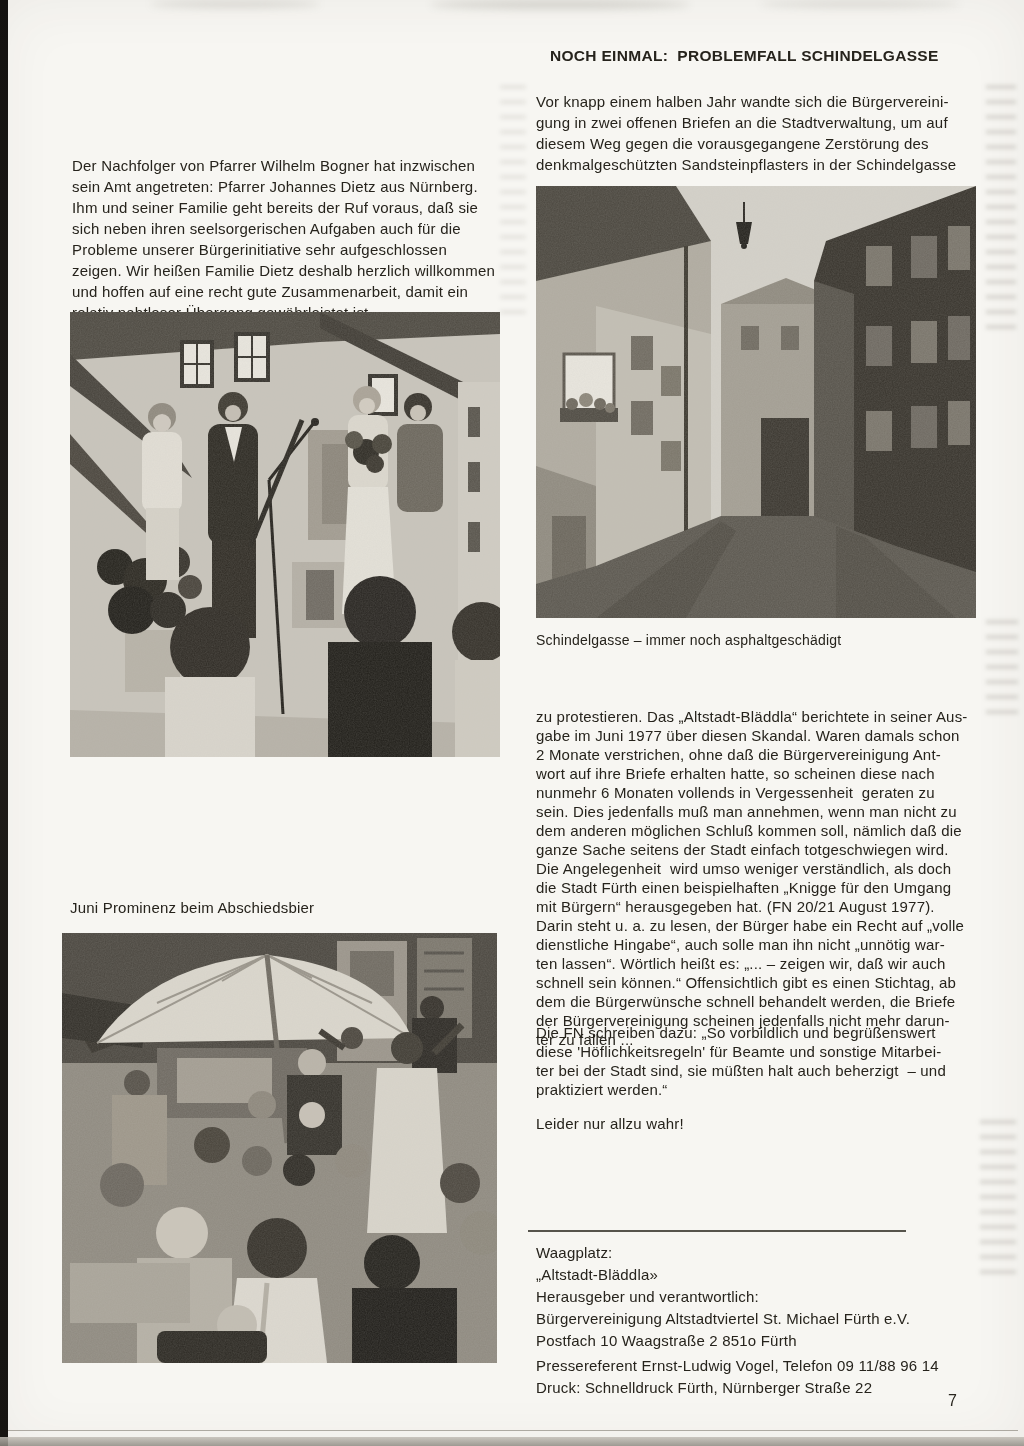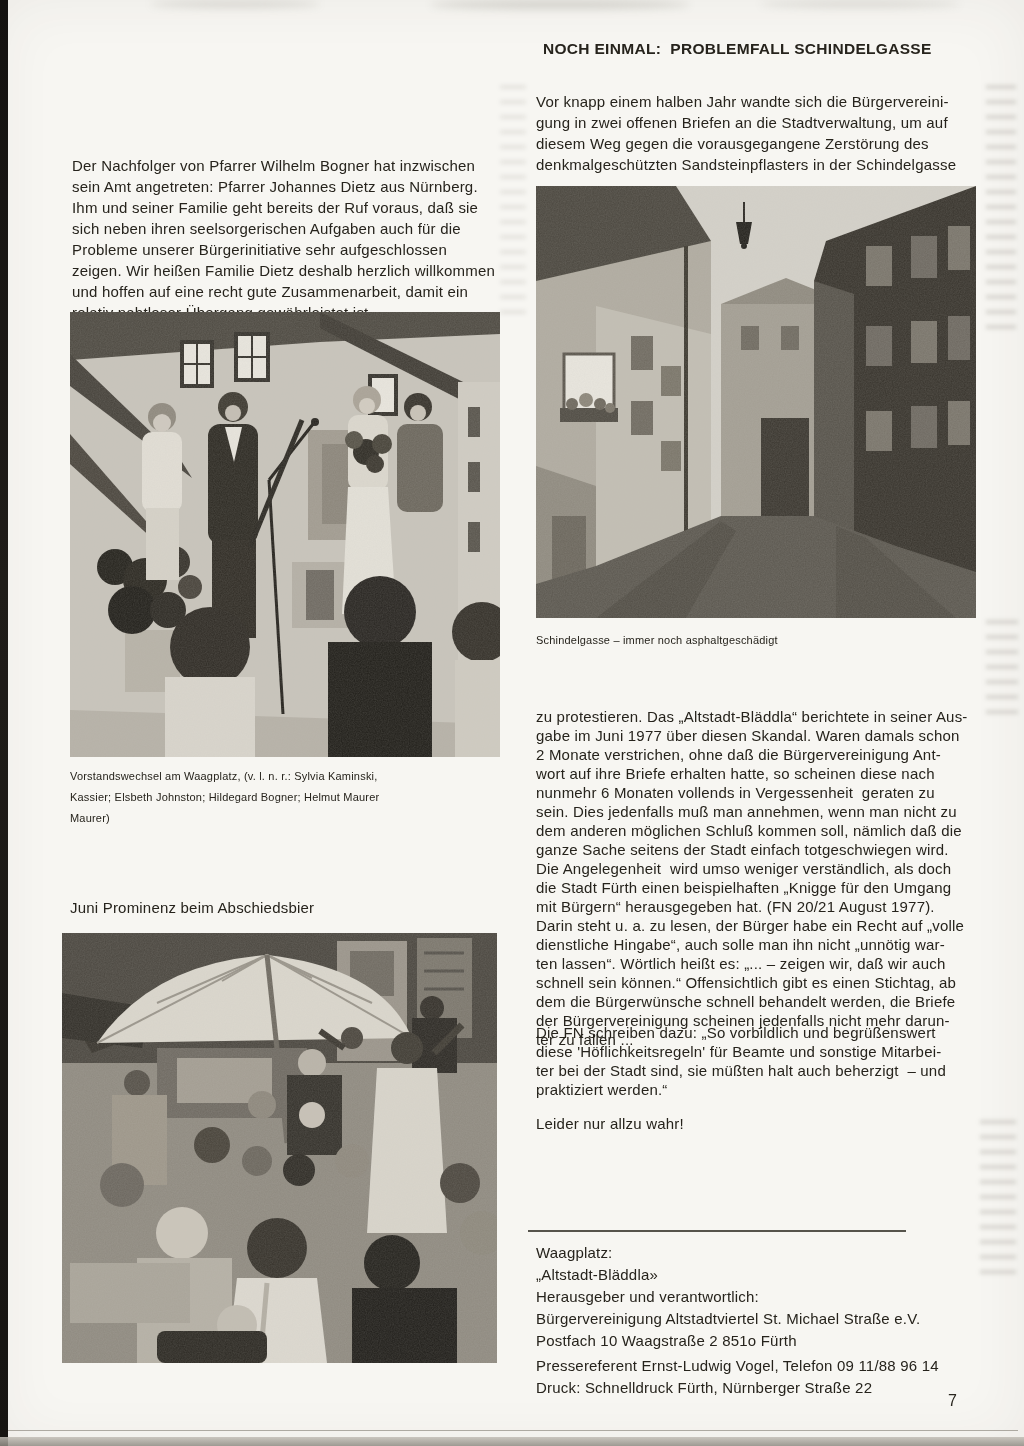--- a/index.html
+++ b/index.html
@@ -16,21 +16,21 @@
   }
   .txt{
     position:absolute;
     font-size:15px;line-height:21px;
     white-space:pre;letter-spacing:.2px;
     color:#26231c;
     filter:blur(.18px);
   }
   .txt.tight{line-height:19px;}
   .headline{font-weight:bold;letter-spacing:.3px;}
-  .caption{font-size:11px;}
+  .caption{font-size:14px;}
   .photo{position:absolute;margin:0;padding:0;line-height:0;}
   .photo svg{display:block;}
   .rule{position:absolute;height:0;border-top:2px solid #3a372f;opacity:.85;}
   .page-number{position:absolute;font-size:16px;color:#2a2720;}
   
   .edge-strip{position:absolute;left:0;top:0;width:8px;height:1446px;background:linear-gradient(180deg,#141210 0%,#201d19 40%,#171512 100%);}
   .bottom-line{position:absolute;left:8px;top:1430px;width:1010px;height:1px;background:#9b978e;opacity:.8;}
   .bottom-band{position:absolute;left:0;top:1437px;width:1024px;height:9px;background:linear-gradient(180deg,#c2beb6,#8f8b83);opacity:.85;}
   .smudge{position:absolute;background:#8d897f;filter:blur(4px);border-radius:50%;}
   .bleed{
@@ -145,23 +145,20 @@
         <rect x="95" y="365" width="90" height="80" fill="#d9d5cc"></rect>
         <circle cx="310" cy="300" r="36" fill="#272420"></circle>
         <rect x="258" y="330" width="104" height="115" fill="#1f1d18"></rect>
         <circle cx="412" cy="320" r="30" fill="#332f28"></circle>
         <rect x="385" y="348" width="45" height="97" fill="#cfcbc1"></rect>
       </g>
       <rect width="430" height="445" filter="url(#grain)"></rect>
     </svg>
   </figure>
 
-  <div class="txt caption" style="left:70px;top:766px">Vorstandswechsel am Waagplatz, (v. l. n. r.: Sylvia Kaminski,
-Kassier; Elsbeth Johnston; Hildegard Bogner; Helmut Maurer
-Maurer)</div>
 
   <div class="txt" style="left:70px;top:897px">Juni Prominenz beim Abschiedsbier</div>
 
   <figure class="photo" style="left:62px;top:933px" aria-label="Schwarzweißfoto: Menschenmenge unter großem Sonnenschirm beim Abschiedsbier">
     <svg viewBox="0 0 435 430" width="435" height="430">
       <rect width="435" height="430" fill="#8f8a80"></rect>
       <g>
         <rect width="435" height="130" fill="#4a463f"></rect>
         <rect x="275" y="8" width="70" height="120" fill="#9a948a"></rect>
         <rect x="288" y="18" width="44" height="45" fill="#6f6a61"></rect>
@@ -219,21 +216,21 @@
       </g>
       <g>
         <rect x="8" y="330" width="120" height="60" fill="#a9a499"></rect>
         <circle cx="175" cy="392" r="20" fill="#c2bdb2"></circle>
         <rect x="95" y="398" width="110" height="32" rx="8" fill="#2b2822"></rect>
       </g>
       <rect width="435" height="430" filter="url(#grain)"></rect>
     </svg>
   </figure>
 
-  <h2 class="txt headline" style="left:536px;top:31px;margin:7px;font-size:15.5px">NOCH EINMAL:  PROBLEMFALL SCHINDELGASSE</h2>
+  <h2 class="txt headline" style="left:536px;top:31px;margin:14px;font-size:15.5px">NOCH EINMAL:  PROBLEMFALL SCHINDELGASSE</h2>
 
   <p class="txt" style="left:536px;top:76px">Vor knapp einem halben Jahr wandte sich die Bürgervereini-
 gung in zwei offenen Briefen an die Stadtverwaltung, um auf
 diesem Weg gegen die vorausgegangene Zerstörung des
 denkmalgeschützten Sandsteinpflasters in der Schindelgasse</p>
 
   <figure class="photo" style="left:536px;top:186px" aria-label="Schwarzweißfoto: enge Altstadtgasse mit alten Häusern und asphaltierter Fahrbahn">
     <svg viewBox="0 0 440 432" width="440" height="432">
       <rect width="440" height="432" fill="#d4d1c9"></rect>
       <g>
@@ -320,21 +317,21 @@
 praktiziert werden.“</p>
 
   <div class="txt" style="left:536px;top:1113px">Leider nur allzu wahr!</div>
 
   <div class="rule" style="left:528px;top:1230px;width:378px"></div>
 
   <div>
     <div class="txt" style="left:536px;top:1242px;line-height:22px">Waagplatz:</div>
     <div class="txt" style="left:536px;top:1264px;line-height:22px">„Altstadt-Bläddla»</div>
     <div class="txt" style="left:536px;top:1286px;line-height:22px">Herausgeber und verantwortlich:</div>
-    <div class="txt" style="left:536px;top:1308px;line-height:22px">Bürgervereinigung Altstadtviertel St. Michael Straße e.V.</div>
+    <div class="txt" style="left:536px;top:1308px;line-height:22px">Bürgervereinigung Altstadtviertel St. Michael Fürth e.V.</div>
     <div class="txt" style="left:536px;top:1330px;line-height:22px">Postfach 10 Waagstraße 2 851o Fürth</div>
     <div class="txt" style="left:536px;top:1355px;line-height:22px">Pressereferent Ernst-Ludwig Vogel, Telefon 09 11/88 96 14</div>
     <div class="txt" style="left:536px;top:1377px;line-height:22px">Druck: Schnelldruck Fürth, Nürnberger Straße 22</div>
   </div>
 
   <div class="page-number" style="left:948px;top:1392px">7</div>
 
 </div>
 
 </body></html>

